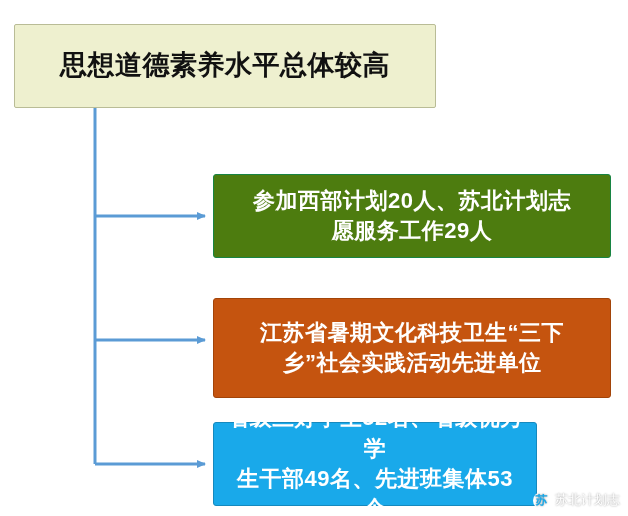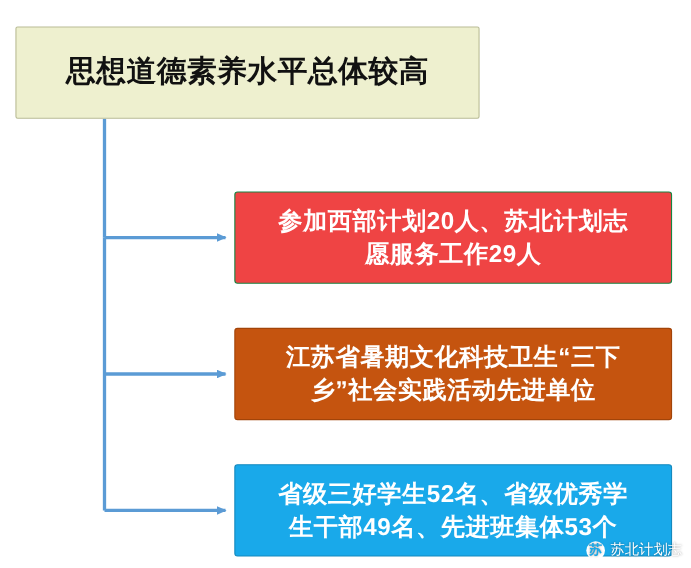--- a/index.html
+++ b/index.html
@@ -46,43 +46,43 @@
     border: 1px solid #b9bc96;
     color: #111111;
     font-size: 27px;
     border-radius: 2px;
   }
   .node-green {
     left: 213px;
     top: 174px;
     width: 398px;
     height: 84px;
-    background: #ef4444;
+    background: #4d7c0f;
     border: 1px solid #188443;
     color: #ffffff;
     font-size: 22px;
     padding: 0 12px;
     border-radius: 3px;
   }
   .node-orange {
     left: 213px;
     top: 298px;
     width: 398px;
-    height: 84px;
+    height: 100px;
     background: #c5540f;
     border: 1px solid #a24409;
     color: #ffffff;
     font-size: 22px;
     padding: 0 12px;
     border-radius: 3px;
   }
   .node-blue {
     left: 213px;
     top: 422px;
-    width: 398px;
+    width: 324px;
     height: 84px;
     background: #19a9ea;
     border: 1px solid #1589be;
     color: #ffffff;
     font-size: 22px;
     padding: 0 12px;
     border-radius: 3px;
   }
   .node-text {
     display: block;

